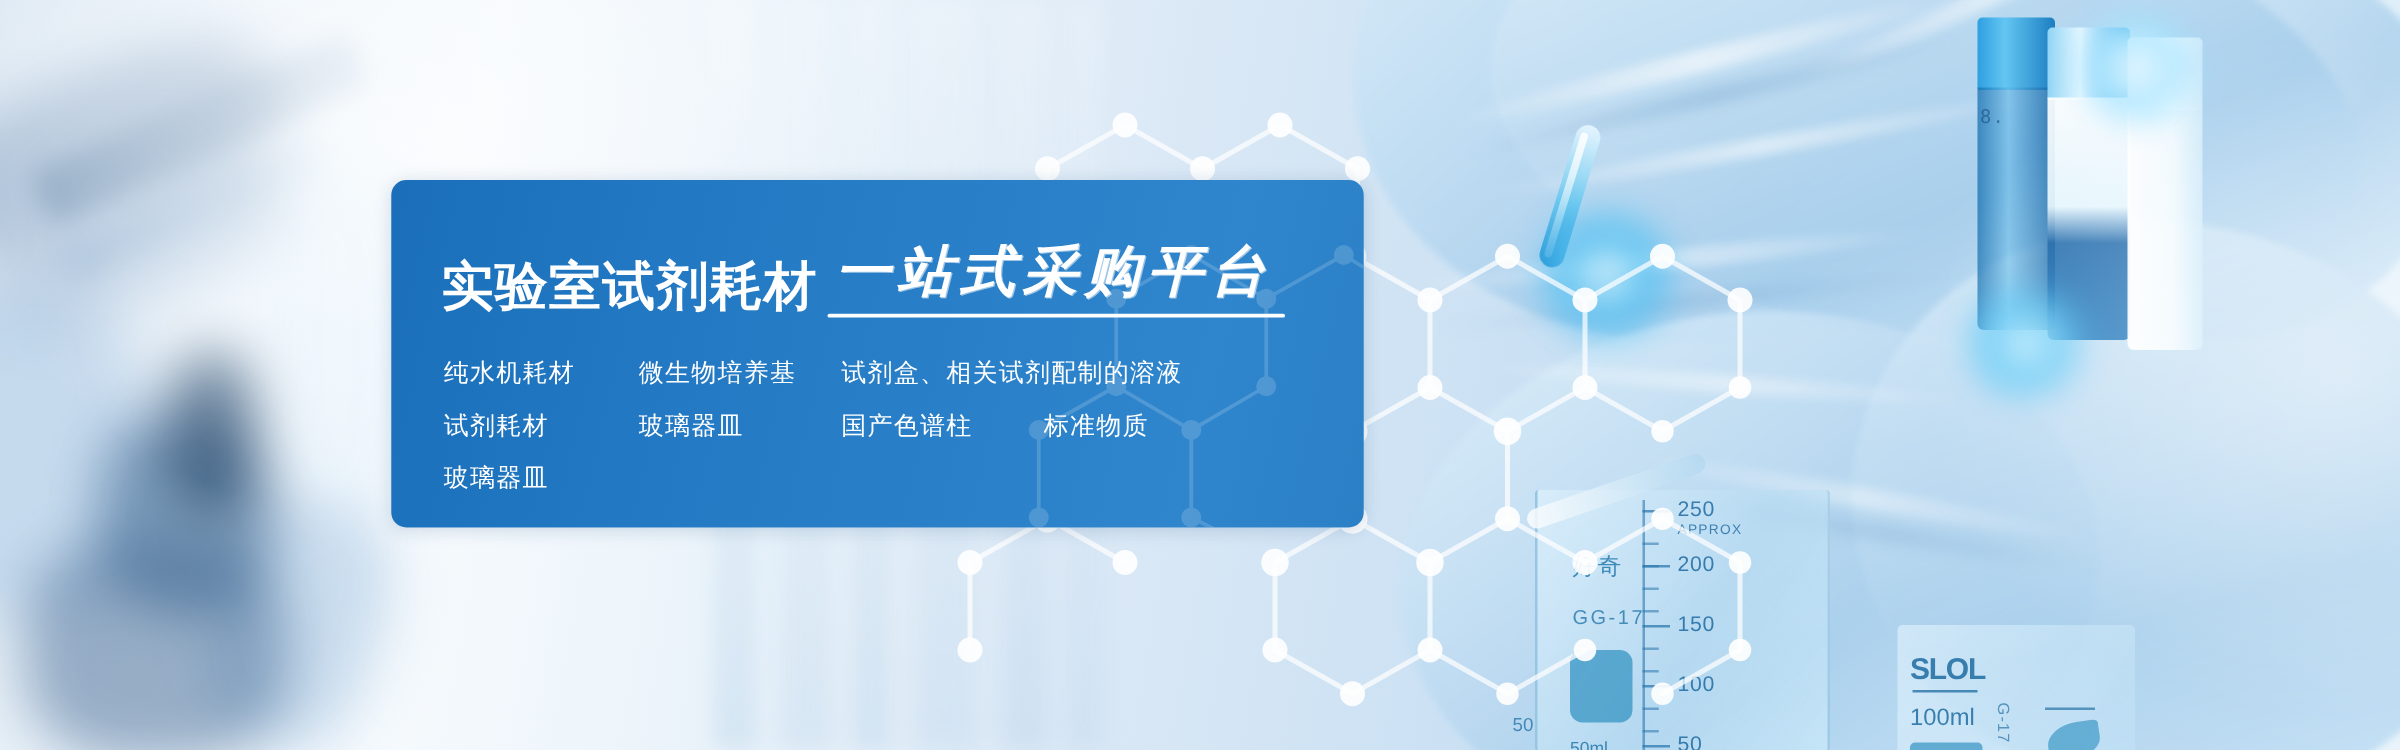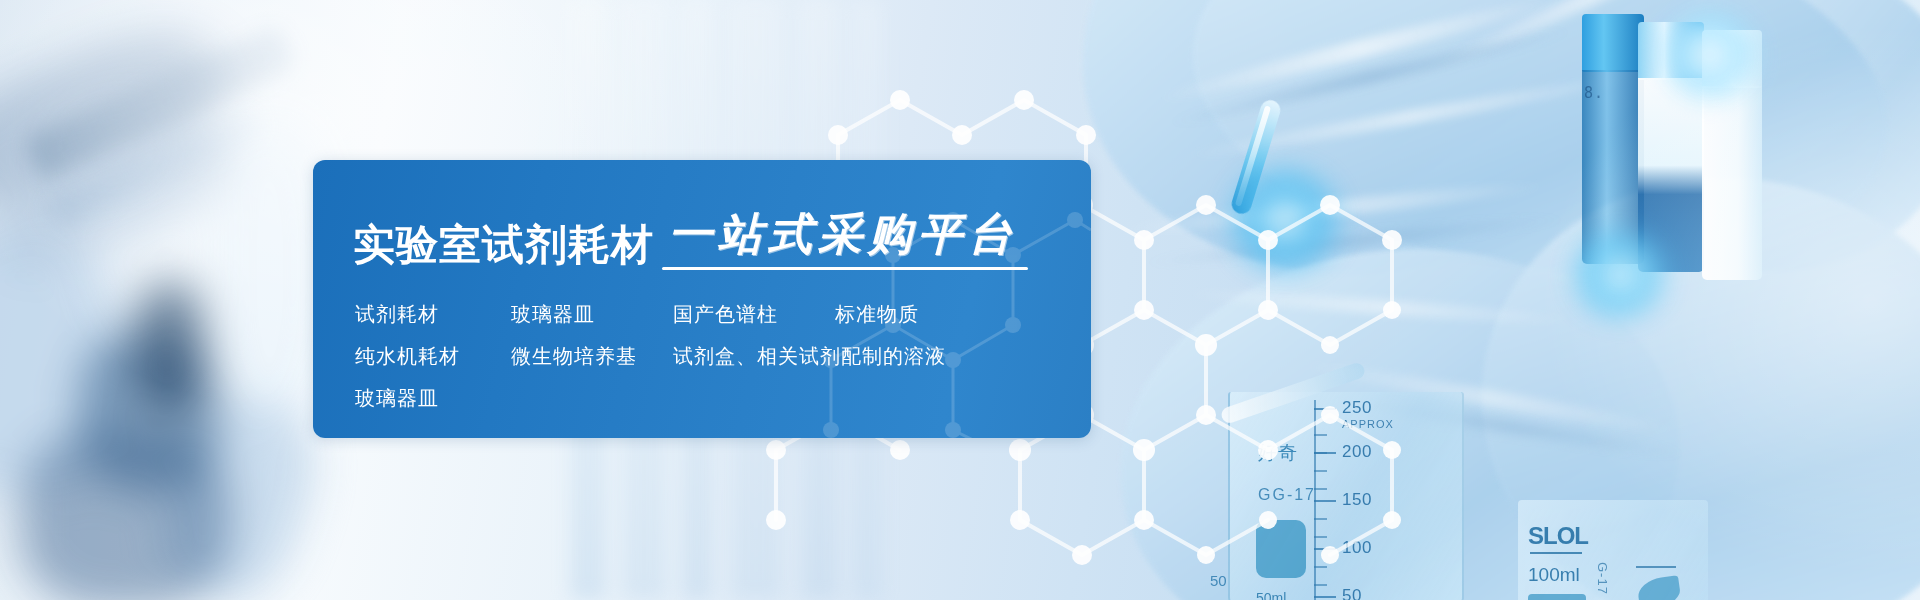--- a/index.html
+++ b/index.html
@@ -231,21 +231,21 @@
     background:rgba(38,140,190,.65);
     border-radius:60% 10% 50% 20%;
     transform:rotate(-8deg);
   }
 
   
   .mol { position:absolute; inset:0; pointer-events:none; }
 
   
   .panel {
-    position:absolute; left:313px; top:160px; width:778px; height:278px;
+    position:absolute; left:313px; top:144px; width:778px; height:278px;
     border-radius:12px;
     background:linear-gradient(103deg,#1b6fba 0%,#2278c2 28%,#2a80c8 58%,#2f86cd 82%,#2b7fc5 100%);
     box-shadow:0 2px 14px rgba(20,70,120,.18);
     overflow:hidden;
   }
   .panel-mol { position:absolute; inset:0; opacity:.16; }
 
   .panel-inner { position:absolute; left:0; top:0; right:0; bottom:0; padding:38px 40px 0 22px; }
 
   .headline { display:flex; align-items:flex-end; gap:14px; height:68px; padding-left:18px; }
@@ -513,33 +513,33 @@
         <span class="head-main">实验室试剂耗材</span>
         <span class="head-brush-wrap">
           <span class="head-brush">一站式采购平台</span>
           <span class="head-rule"></span>
         </span>
       </div>
 
       <div class="cat-list">
 
         <div class="cat-row">
+          <span class="cat-item col-1">纯水机耗材</span>
+          <span class="cat-item col-2">微生物培养基</span>
+          <span class="cat-item col-3">试剂盒、相关试剂配制的溶液</span>
+        </div>
+
+        <div class="cat-row">
           <span class="cat-item col-1">试剂耗材</span>
           <span class="cat-item col-2">玻璃器皿</span>
           <span class="cat-item col-2">国产色谱柱</span>
           <span class="cat-item col-3">标准物质</span>
         </div>
 
         <div class="cat-row">
-          <span class="cat-item col-1">纯水机耗材</span>
-          <span class="cat-item col-2">微生物培养基</span>
-          <span class="cat-item col-3">试剂盒、相关试剂配制的溶液</span>
-        </div>
-
-        <div class="cat-row">
           <span class="cat-item col-1">玻璃器皿</span>
         </div>
 
       </div>
     </div>
   </div>
 
 </div>
 
 </body></html>

